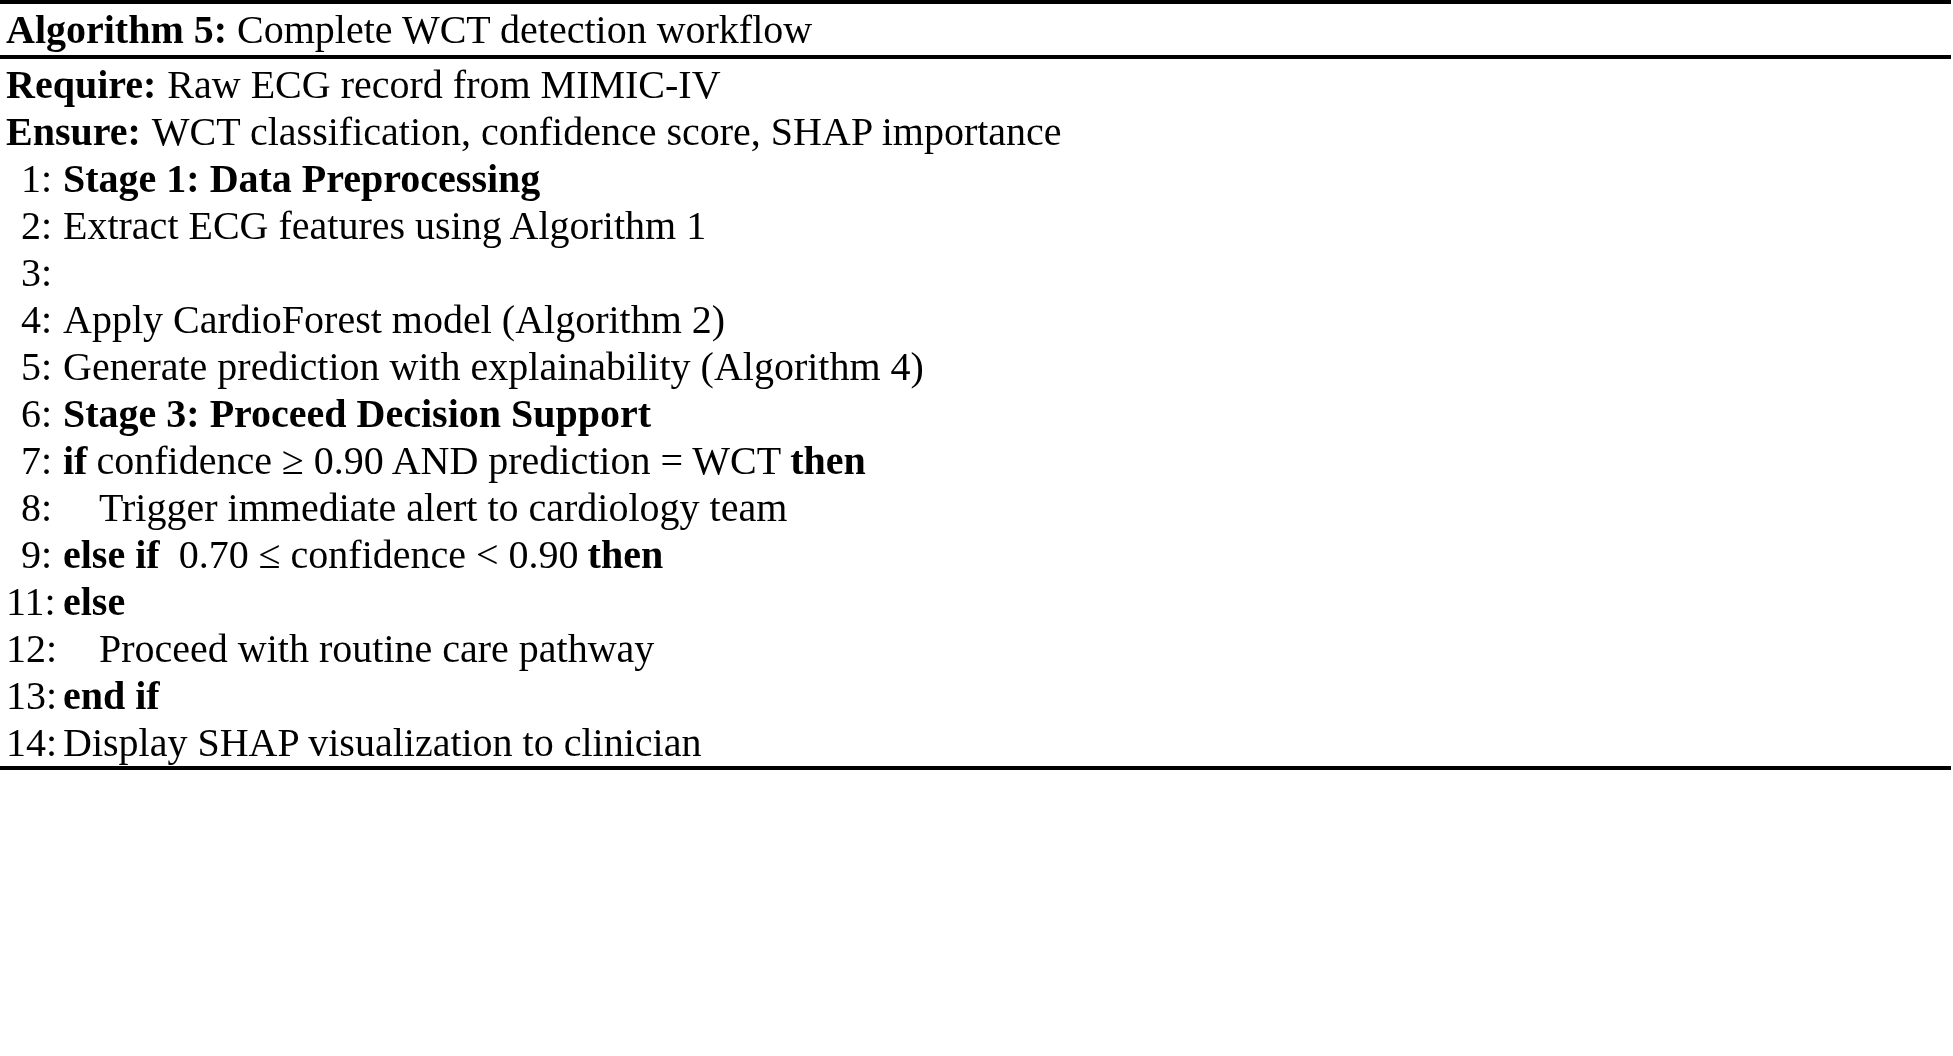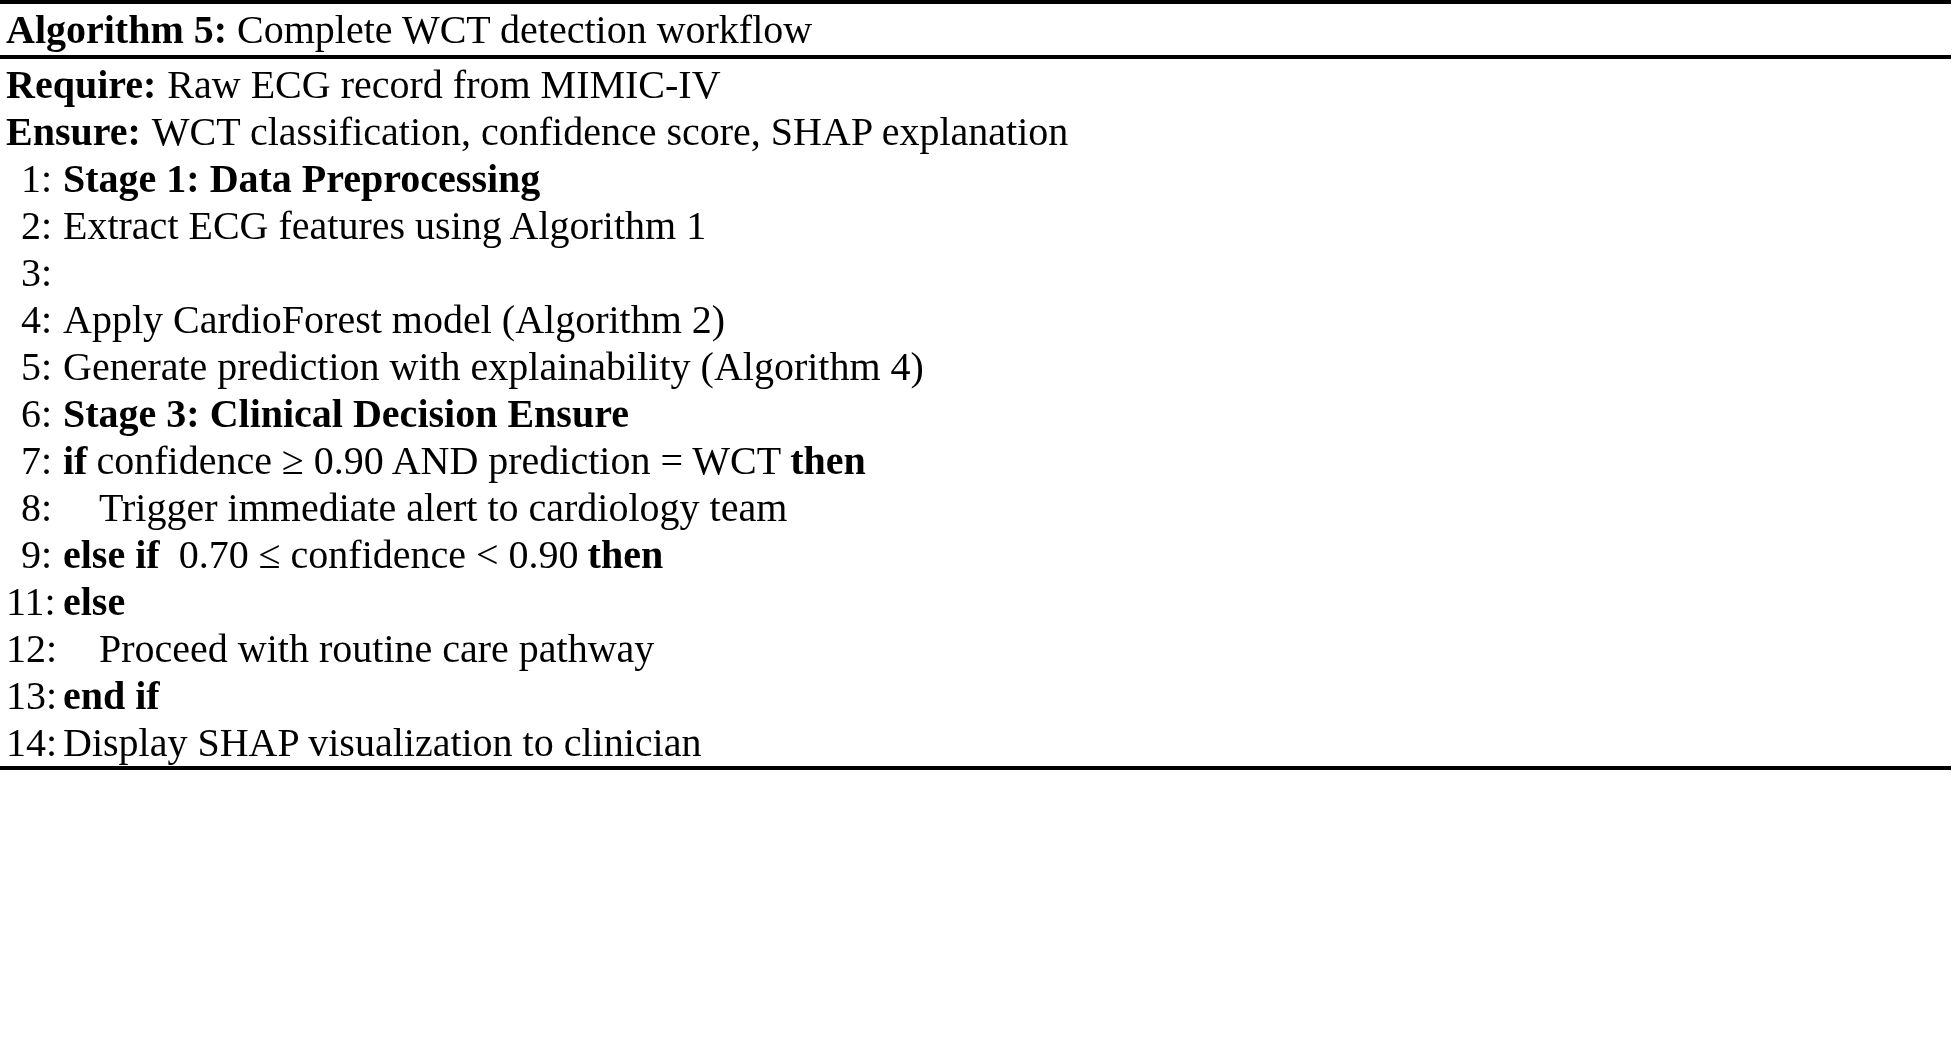--- a/index.html
+++ b/index.html
@@ -94,21 +94,21 @@
 
   <div class="body-block">
 
     <div class="io-line">
       <span class="kw">Require:</span>
       <span>Raw ECG record from MIMIC-IV</span>
     </div>
 
     <div class="io-line">
       <span class="kw">Ensure:</span>
-      <span>WCT classification, confidence score, SHAP explanation</span>
+      <span>WCT classification, confidence score, SHAP importance</span>
     </div>
 
     <div class="step">
       <span class="num">1:</span>
       <span class="txt"><span class="b">Stage 1: Data Preprocessing</span></span>
     </div>
 
     <div class="step">
       <span class="num">2:</span>
       <span class="txt">Extract ECG features using Algorithm 1</span>
@@ -123,21 +123,21 @@
       <span class="txt">Apply CardioForest model (Algorithm 2)</span>
     </div>
 
     <div class="step">
       <span class="num">5:</span>
       <span class="txt">Generate prediction with explainability (Algorithm 4)</span>
     </div>
 
     <div class="step">
       <span class="num">6:</span>
-      <span class="txt"><span class="b">Stage 3: Clinical Decision Ensure</span></span>
+      <span class="txt"><span class="b">Stage 3: Proceed Decision Support</span></span>
     </div>
 
     <div class="step">
       <span class="num">7:</span>
       <span class="txt"><span class="b">if</span><span class="sp"></span><span>confidence ≥ 0.90 AND prediction = WCT</span><span class="sp"></span><span class="b">then</span></span>
     </div>
 
     <div class="step">
       <span class="num">8:</span>
       <span class="txt indent-1">Trigger immediate alert to cardiology team</span>

